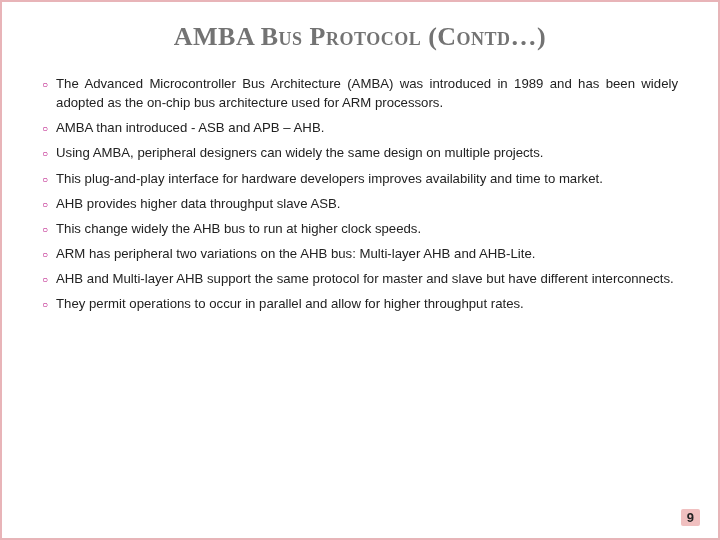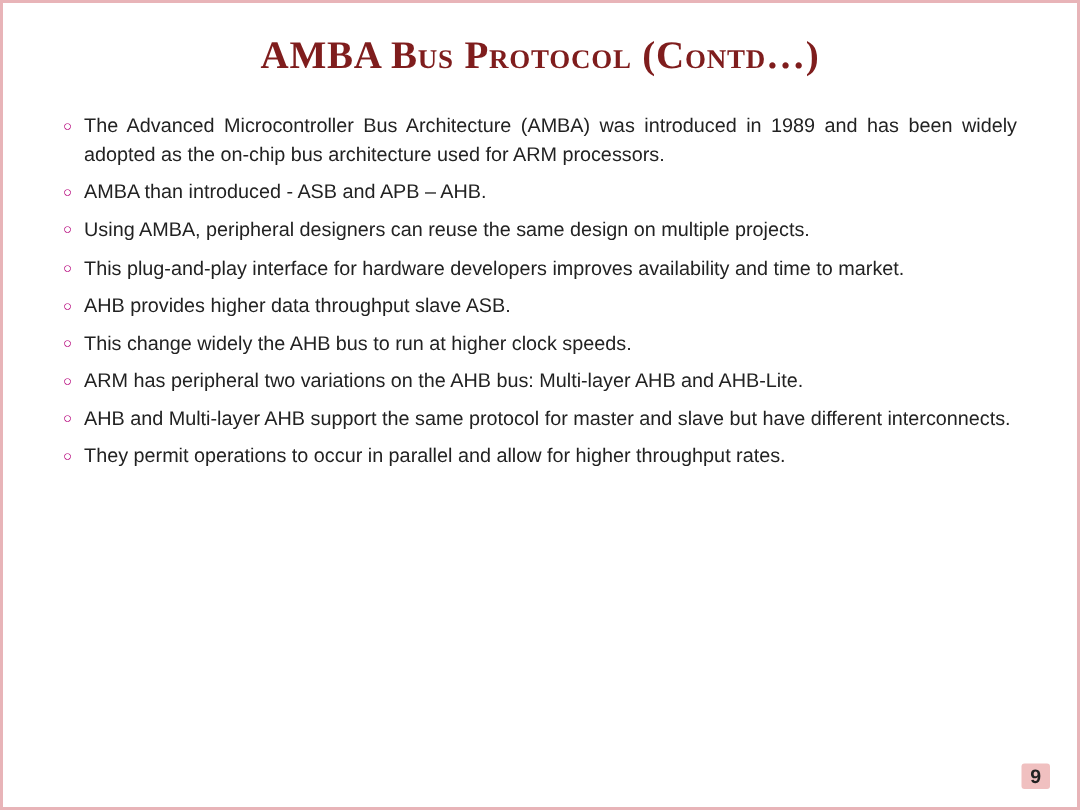--- a/index.html
+++ b/index.html
@@ -22,21 +22,21 @@
       height: 540px;
       background: #fff;
       padding: 20px 40px 20px 40px;
       position: relative;
       border: 2px solid #e8b4b8;
     }
 
     .slide-title {
       font-size: 26px;
       font-weight: bold;
-      color: #7f1d1d;
+      color: #737373;
       text-align: center;
       margin-bottom: 22px;
       letter-spacing: 0.5px;
       font-variant: small-caps;
       font-family: 'Georgia', serif;
     }
 
     .bullet-list {
       list-style: none;
       padding: 0;
@@ -88,21 +88,21 @@
   <li>
         <span class="bullet-symbol">○</span>
         <span class="bullet-text">The Advanced Microcontroller Bus Architecture (AMBA) was introduced in 1989 and has been widely adopted as the on-chip bus architecture used for ARM processors.</span>
       </li>
       <li>
         <span class="bullet-symbol">○</span>
         <span class="bullet-text">AMBA than introduced - ASB and APB – AHB.</span>
       </li>
       <li>
         <span class="bullet-symbol">○</span>
-        <span class="bullet-text">Using AMBA, peripheral designers can reuse the same design on multiple projects.</span>
+        <span class="bullet-text">Using AMBA, peripheral designers can widely the same design on multiple projects.</span>
       </li>
       <li>
         <span class="bullet-symbol">○</span>
         <span class="bullet-text">This plug-and-play interface for hardware developers improves availability and time to market.</span>
       </li>
       <li>
         <span class="bullet-symbol">○</span>
         <span class="bullet-text">AHB provides higher data throughput slave ASB.</span>
       </li>
       <li>

